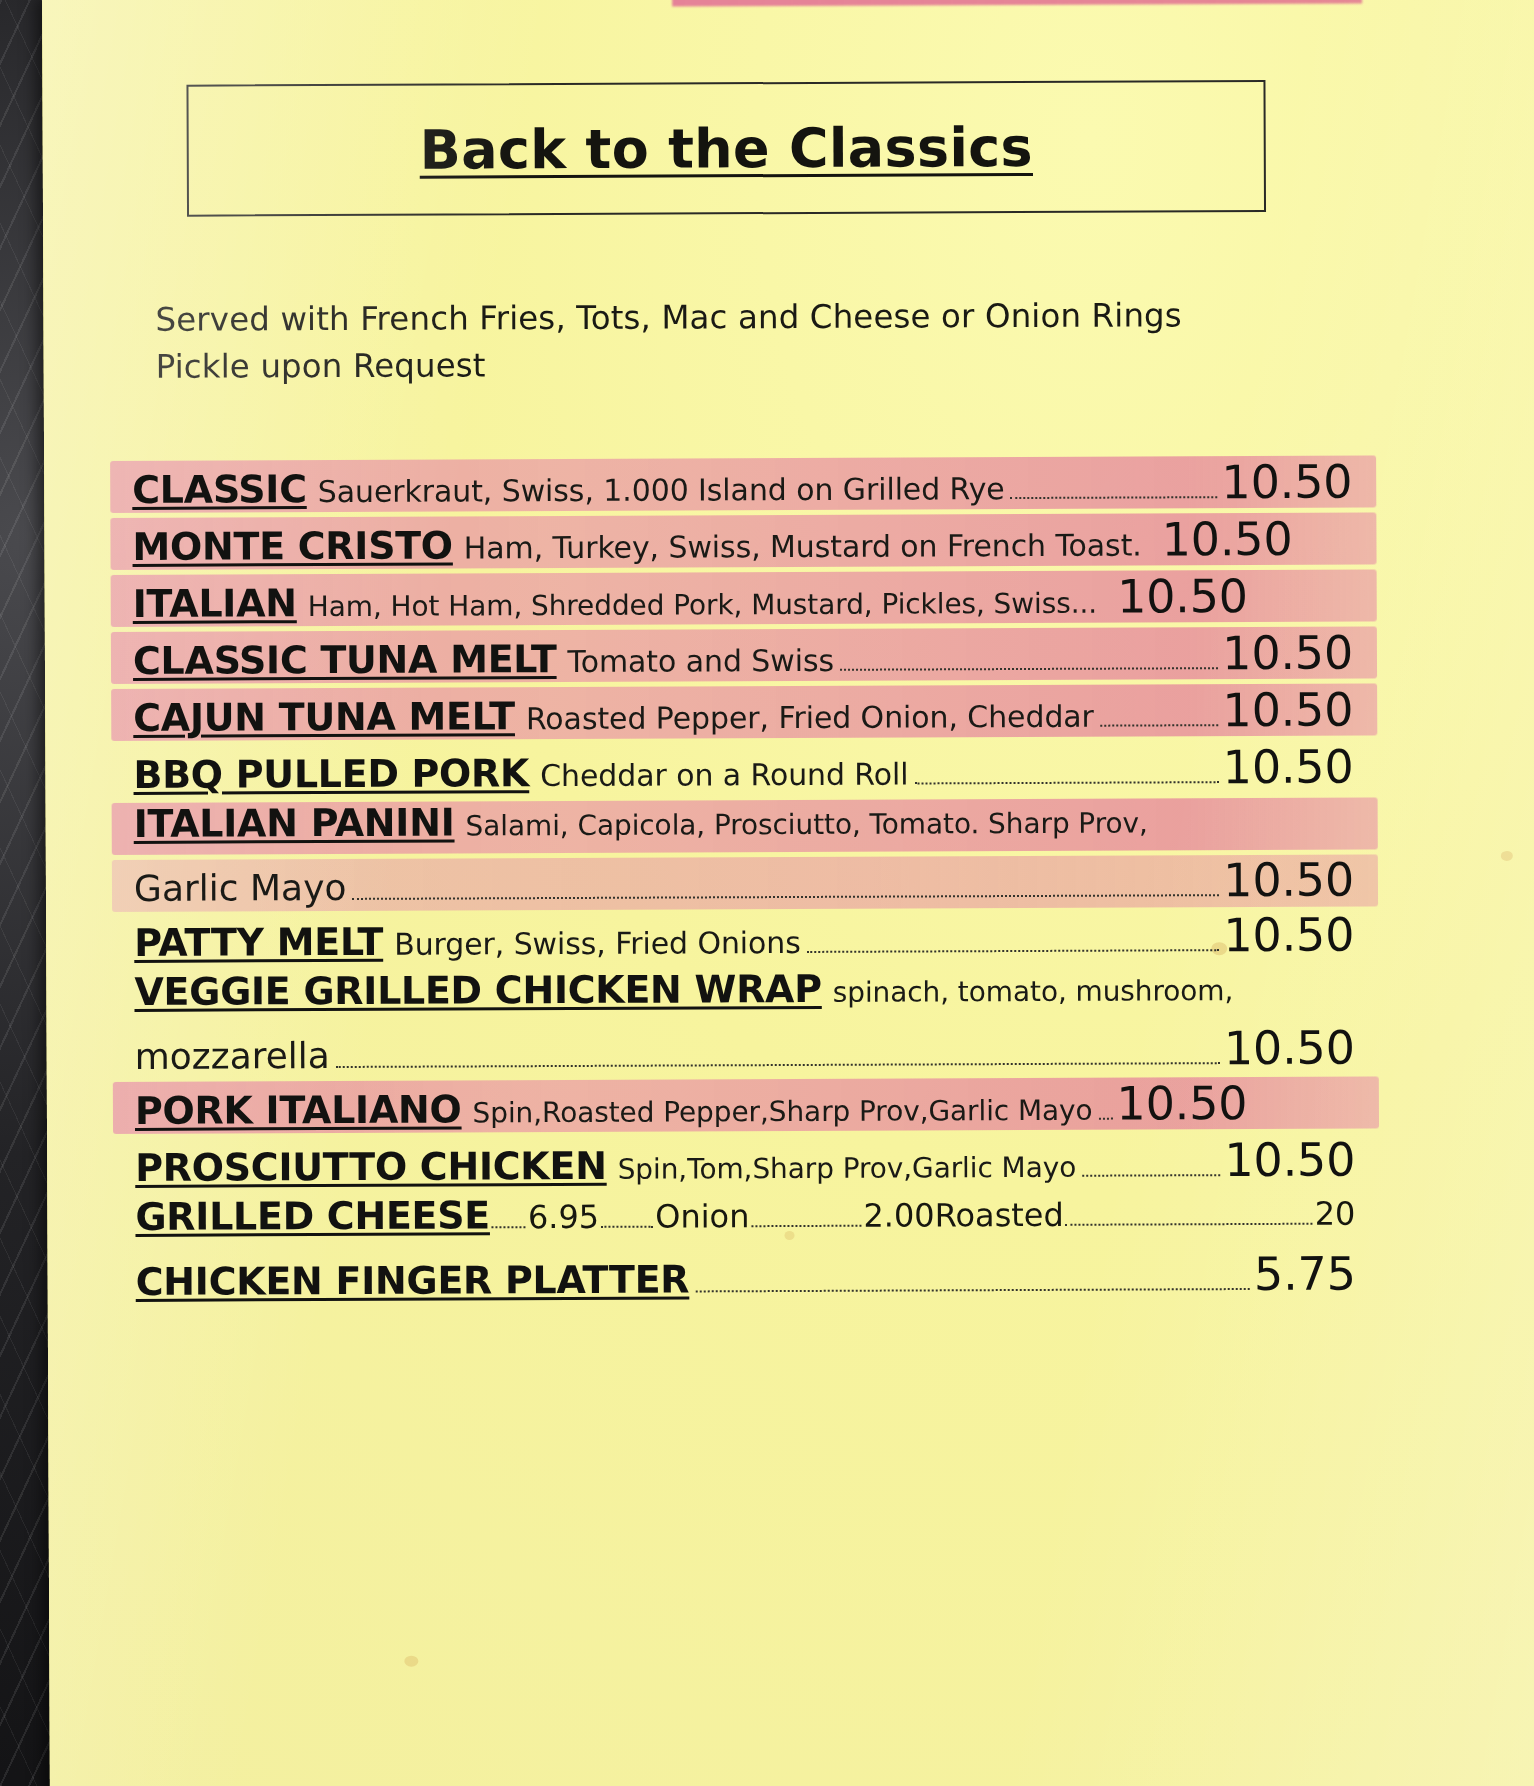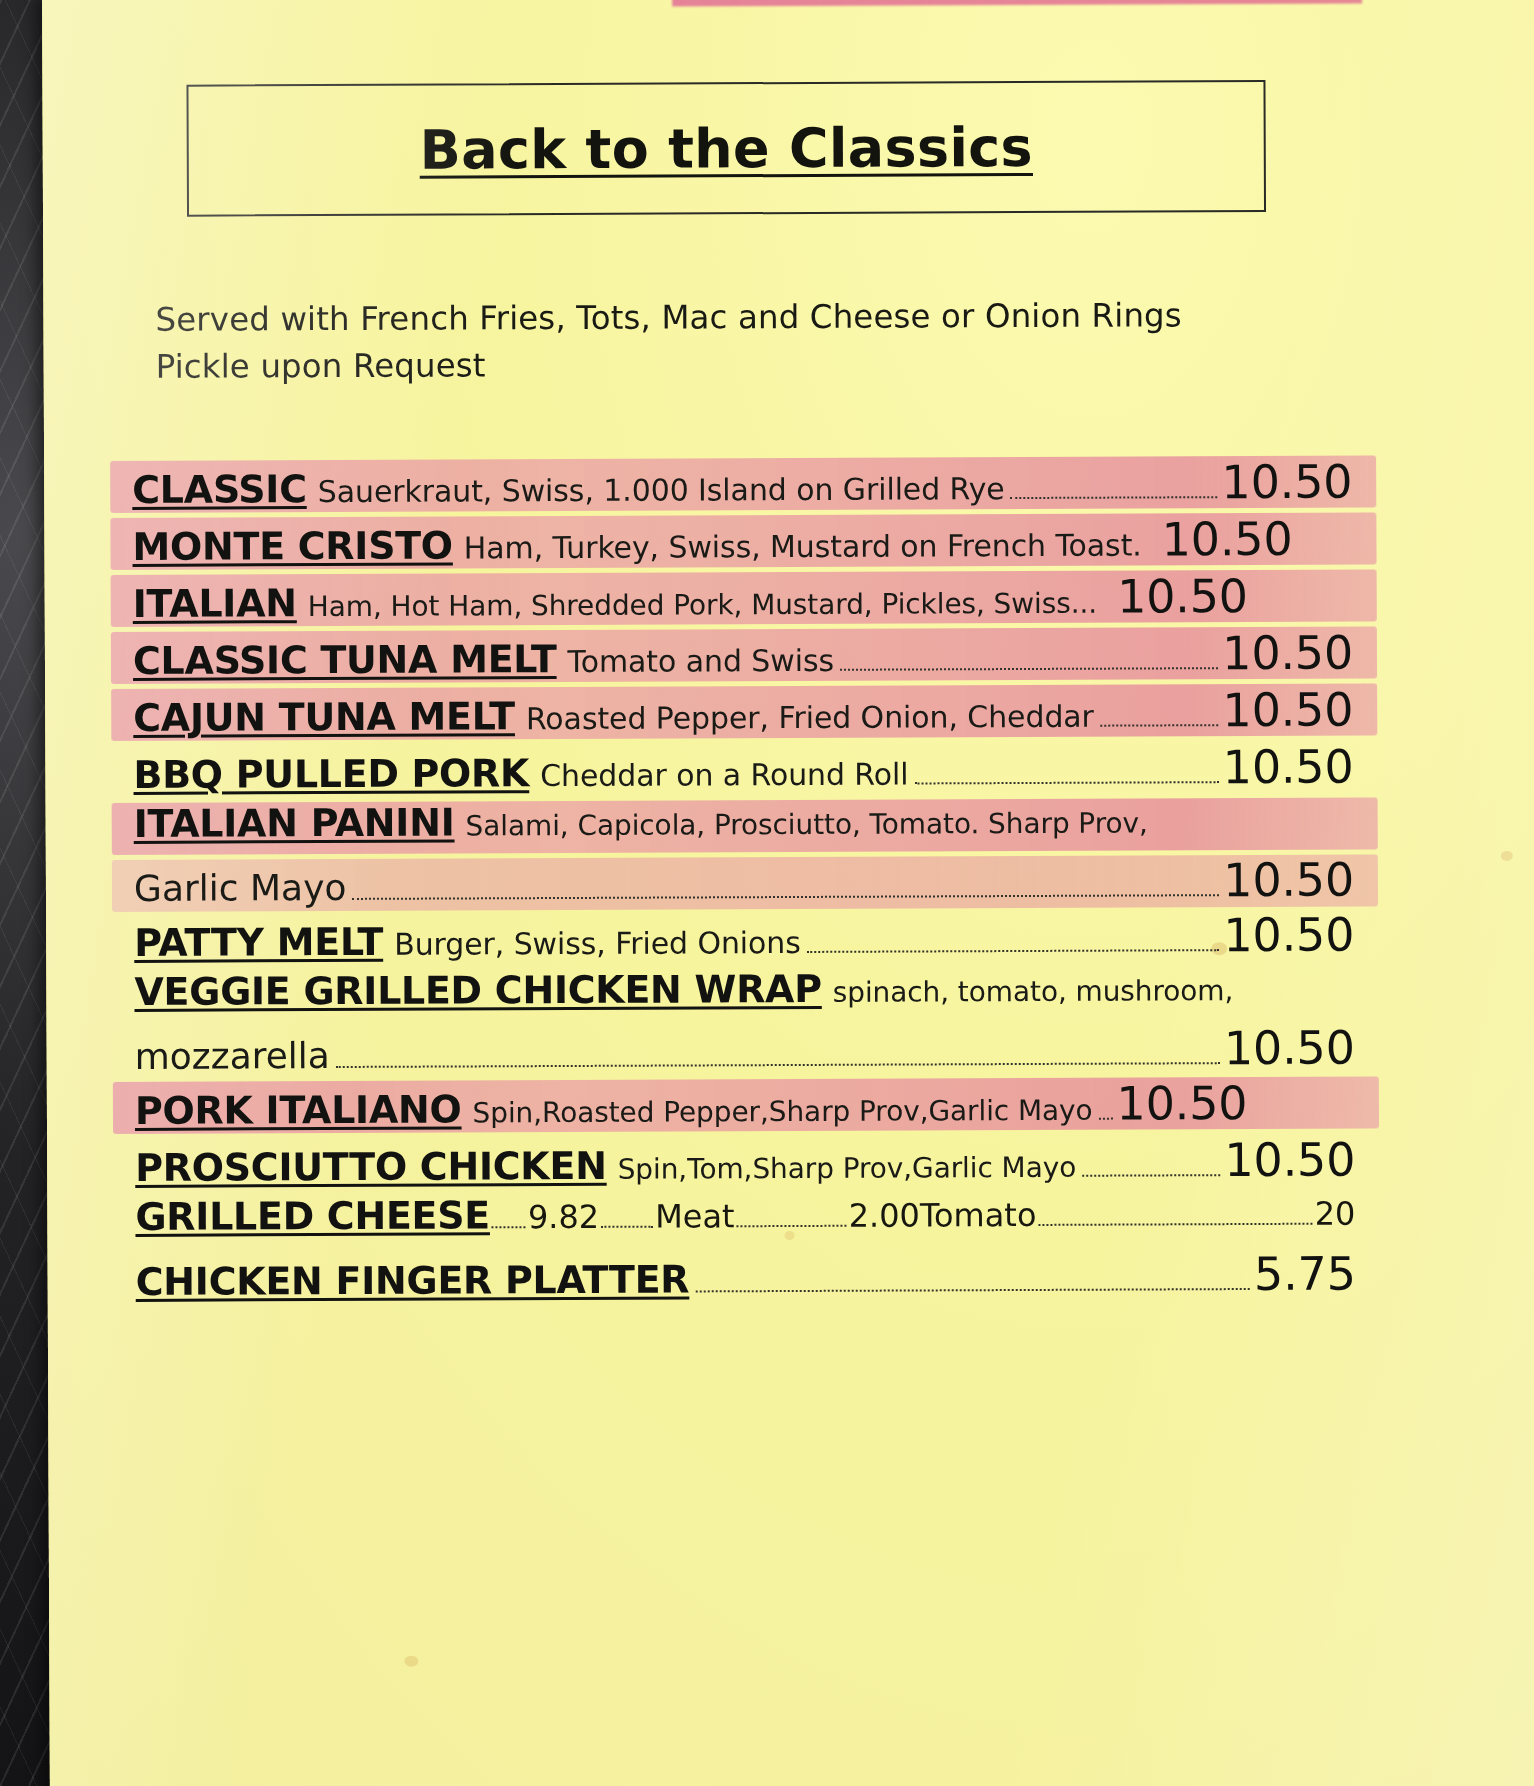--- a/index.html
+++ b/index.html
@@ -360,26 +360,26 @@
           <span class="desc small">Spin,Tom,Sharp Prov,Garlic Mayo</span>
           <span class="dots"></span>
           <span class="price">10.50</span>
         </div>
       </div>
 
       <div class="item gc">
         <div class="row-inner">
           <span class="name">GRILLED CHEESE</span>
           <span class="dots" style="flex:0 0 34px;"></span>
-          <span class="seg">9.82</span>
+          <span class="seg">6.95</span>
           <span class="dots" style="flex:0 0 52px;"></span>
-          <span class="seg">Meat</span>
+          <span class="seg">Onion</span>
           <span class="dots" style="flex:0 0 110px;"></span>
           <span class="seg">2.00</span>
-          <span class="seg">Tomato</span>
+          <span class="seg">Roasted</span>
           <span class="dots"></span>
           <span class="seg">20</span>
         </div>
       </div>
 
       <div class="item">
         <div class="row-inner">
           <span class="name">CHICKEN FINGER PLATTER</span>
           <span class="dots"></span>
           <span class="price">5.75</span>

